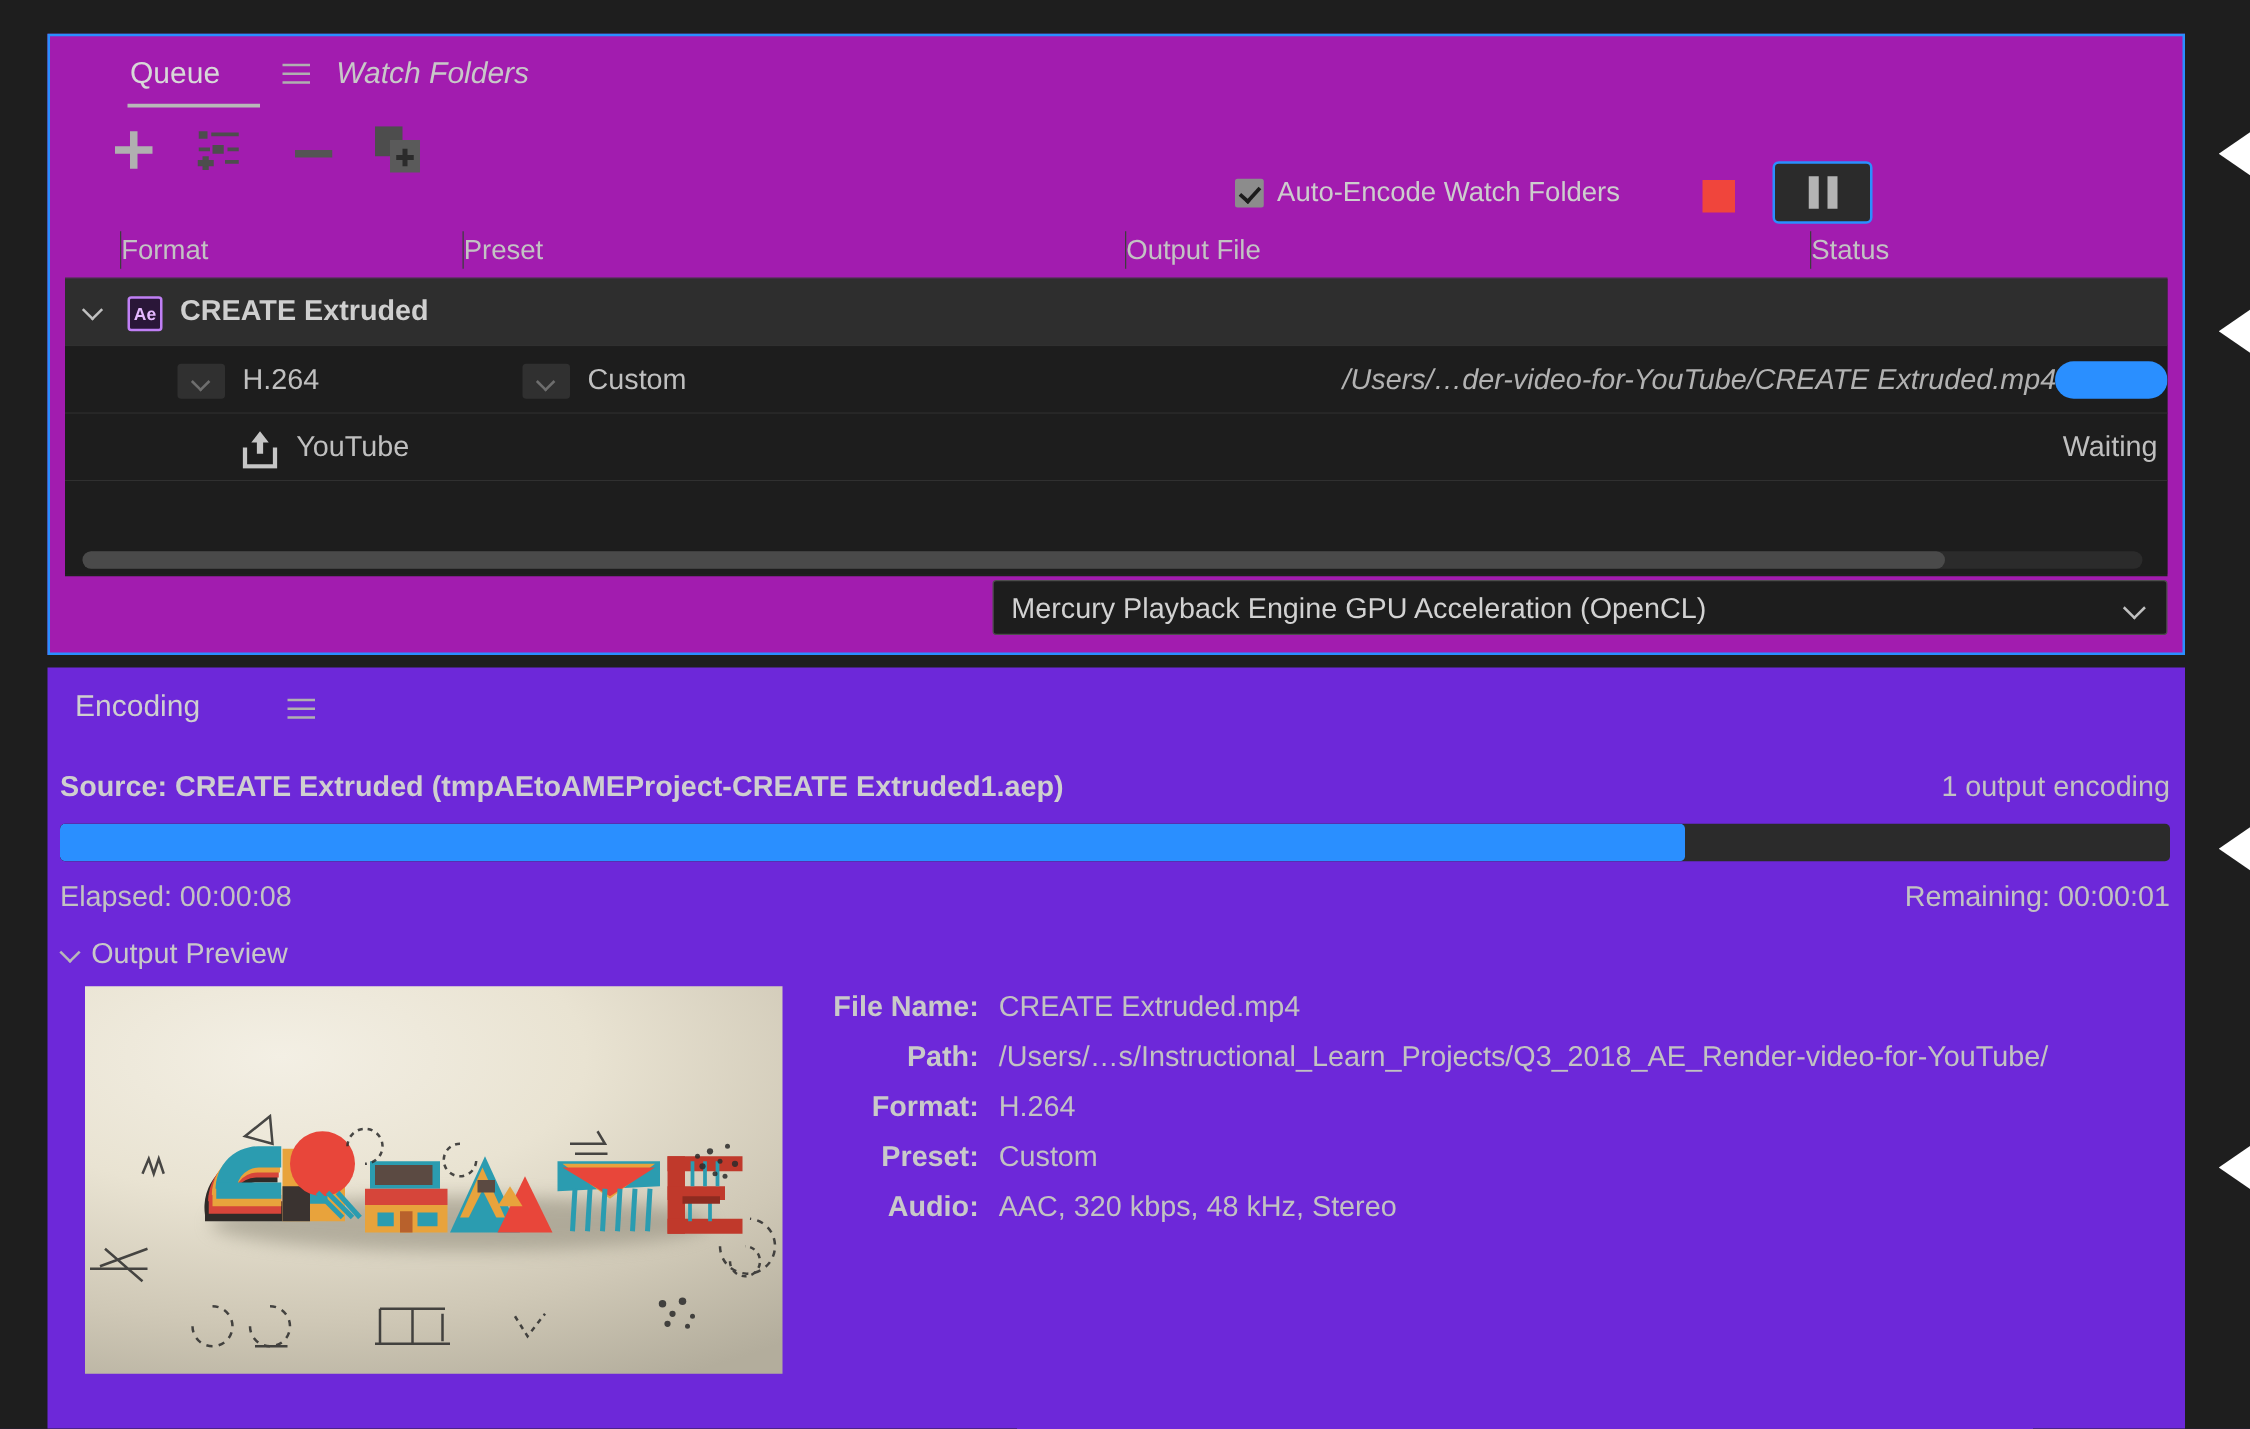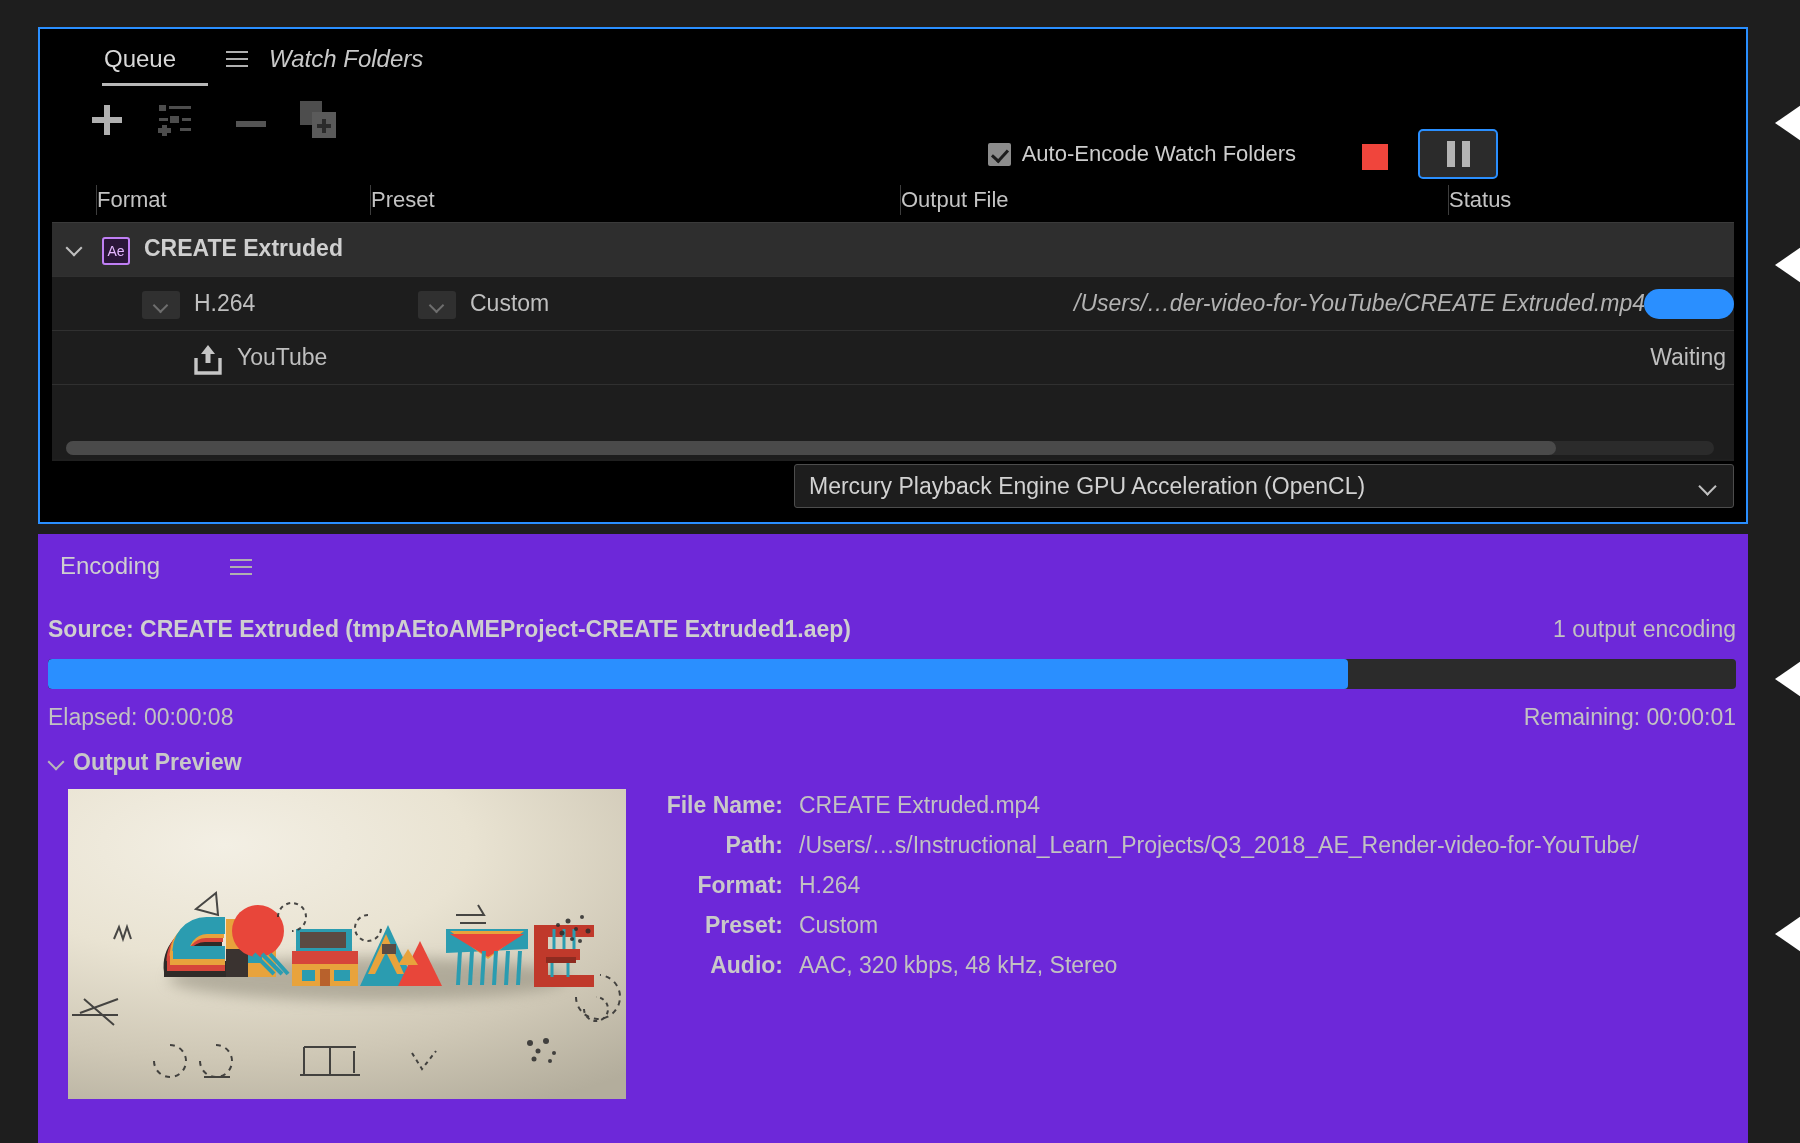--- a/index.html
+++ b/index.html
@@ -8,21 +8,21 @@
     background: #1e1e1e;
     font-family: "Liberation Sans", sans-serif;
     overflow: hidden;
   }
   body { position: relative; }
 
   
   #queue-panel {
     position: absolute;
     left: 38px; top: 27px; width: 1710px; height: 497px;
-    background: #000000;
+    background: #a21caf;
     border: 2px solid #2a8fff;
   }
   .tabbar {
     position: absolute; left: 0; top: 0; width: 100%; height: 62px;
   }
   .tab {
     position: absolute; top: 16px;
     font-size: 24px; color: #c8c8c8;
     cursor: default;
   }
@@ -100,21 +100,21 @@
     content: ""; position: absolute; left: 2px; top: 2px;
     width: 10px; height: 10px;
     border: solid #c0c0c0; border-width: 0 2px 2px 0;
     transform: rotate(45deg);
   }
   .ae-badge {
     position: absolute; left: 50px; top: 14px;
     width: 28px; height: 28px;
     border: 2px solid #c07ff5; border-radius: 3px;
     background: #2a1638; color: #e5b8ff;
-    font-size: 14px; font-weight: normal; text-align: center; line-height: 25px;
+    font-size: 14px; font-weight: bold; text-align: center; line-height: 25px;
   }
   .grp-name {
     position: absolute; left: 92px; top: 12px;
     font-size: 23px; font-weight: bold; color: #cfcfcf;
   }
   .mini-dd {
     position: absolute; top: 14px; width: 38px; height: 28px;
     background: #303030; border-radius: 3px; cursor: default;
   }
   .mini-dd::after {
@@ -203,21 +203,21 @@
     background: #2b2b2b; border-radius: 4px; overflow: hidden;
   }
   .pbar i {
     display: block; height: 100%; background: #2a8fff; border-radius: 4px;
   }
   .elapsed { position: absolute; left: 10px; top: 170px; font-size: 23px; color: #c2c2c2; }
   .remaining { position: absolute; right: 12px; top: 170px; font-size: 23px; color: #c2c2c2; }
 
   .op-hdr {
     position: absolute; left: 10px; top: 215px;
-    display: flex; align-items: center; gap: 9px; cursor: default; font-weight: bold;
+    display: flex; align-items: center; gap: 9px; cursor: default;
   }
   .op-hdr .tri {
     width: 16px; height: 16px; position: relative;
   }
   .op-hdr .tri::after {
     content: ""; position: absolute; left: 2px; top: 1px;
     width: 10px; height: 10px;
     border: solid #b8b8b8; border-width: 0 2px 2px 0;
     transform: rotate(45deg);
   }

